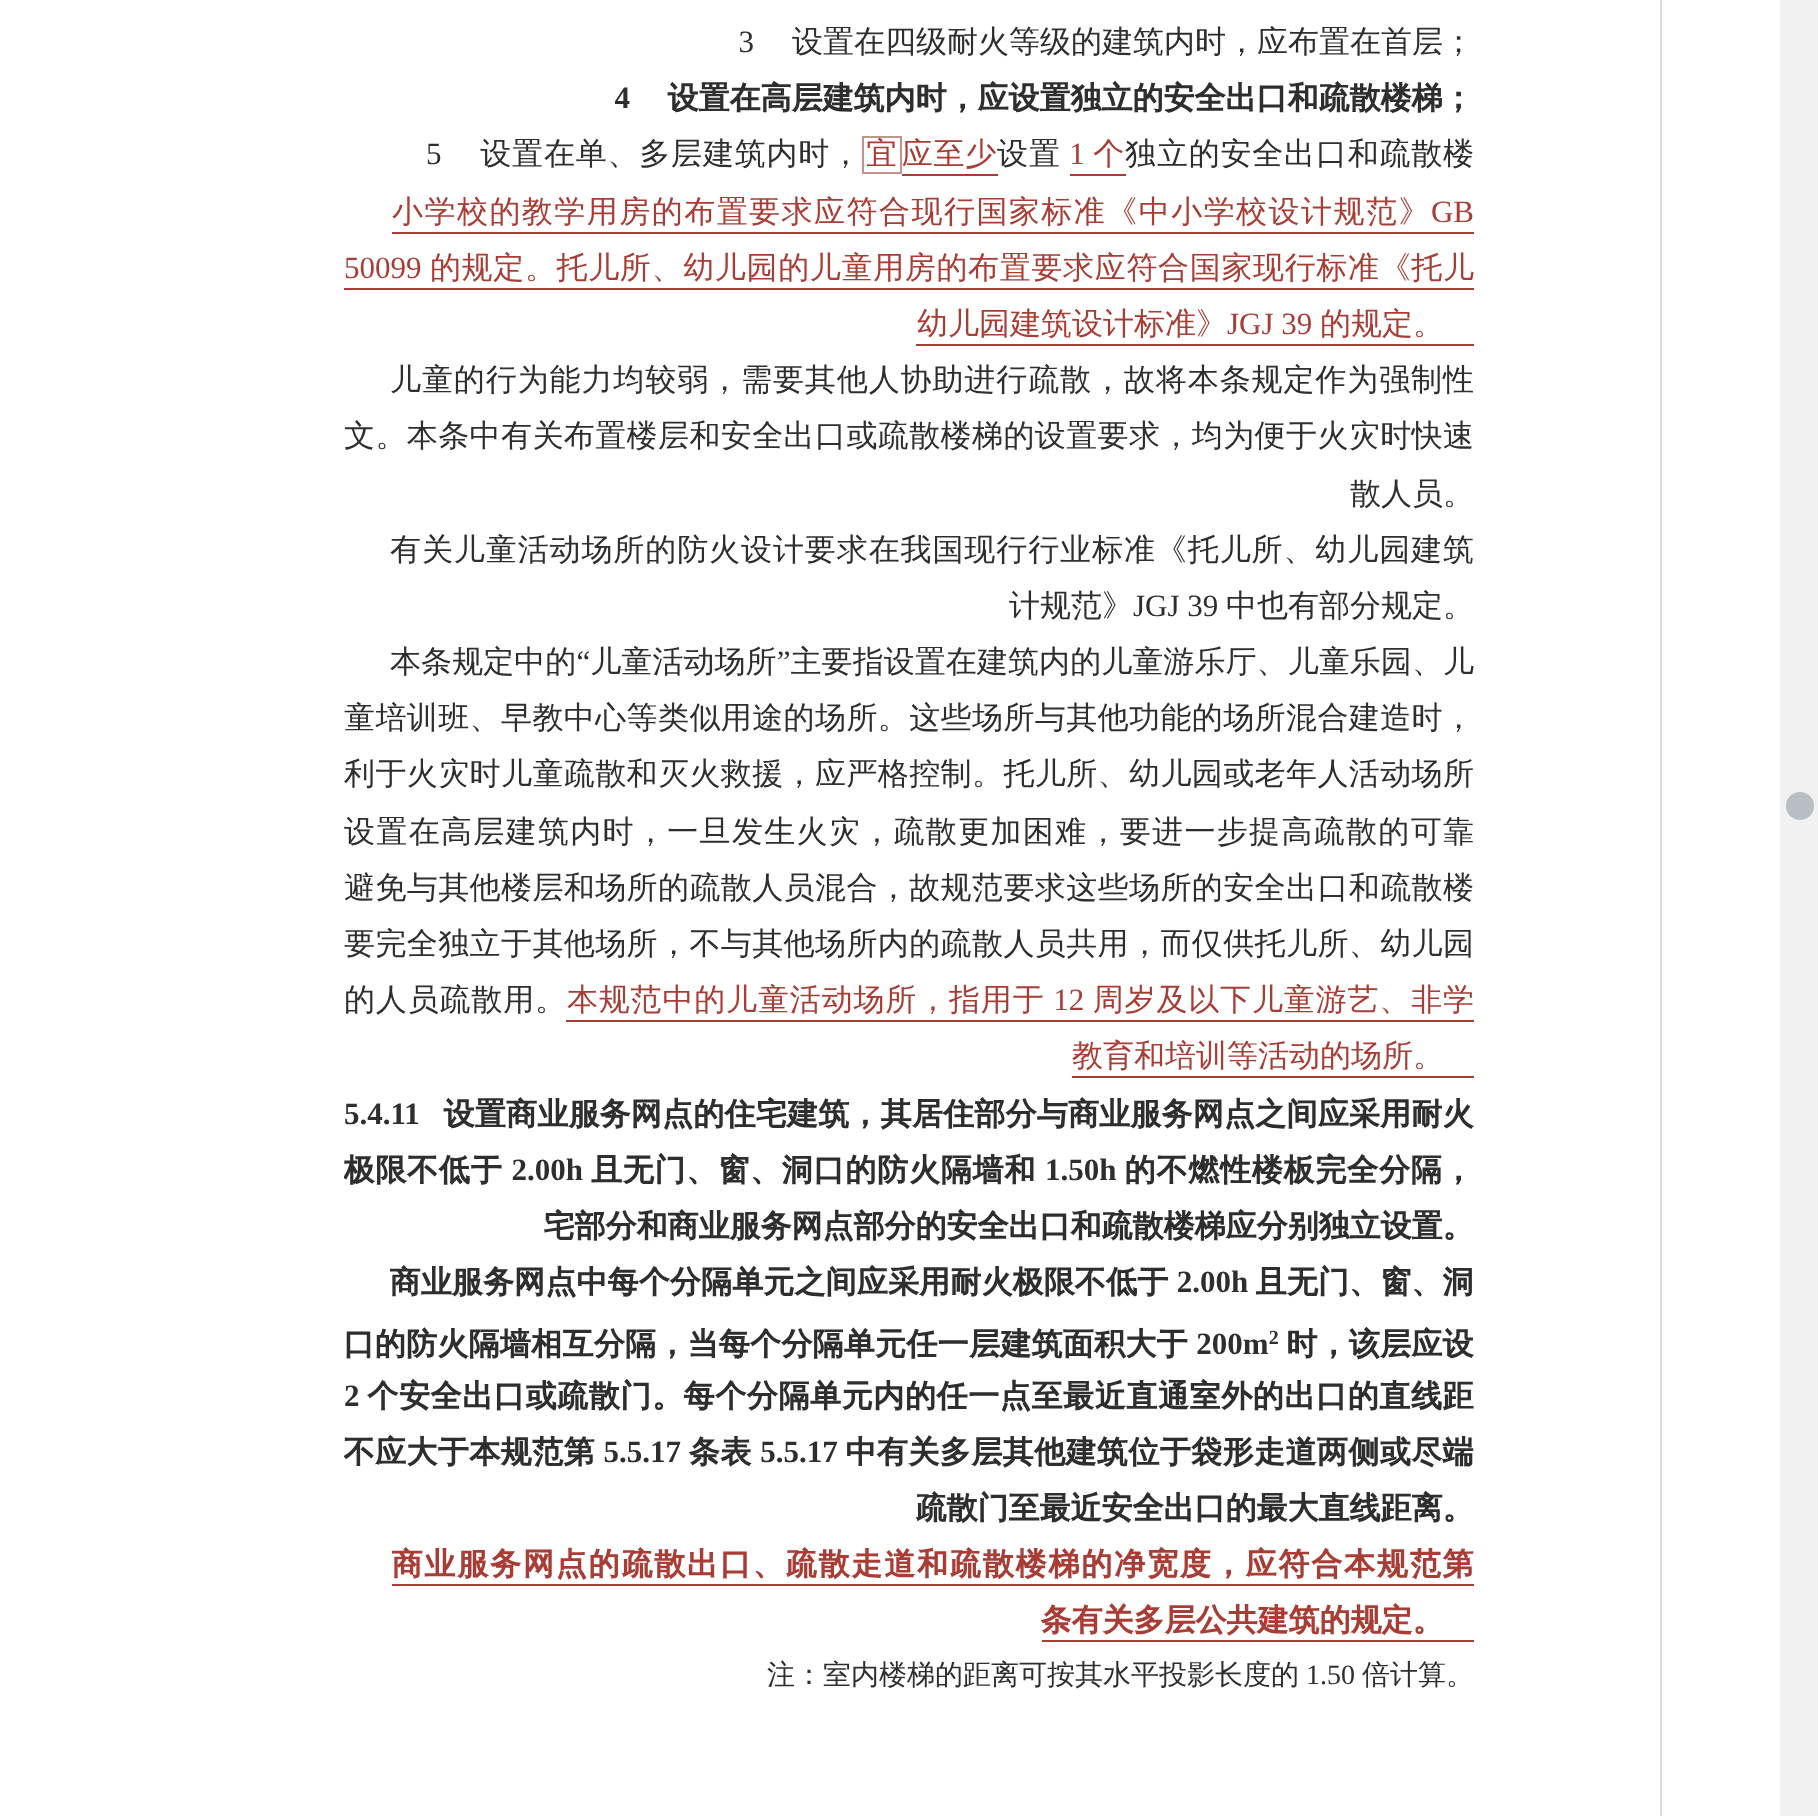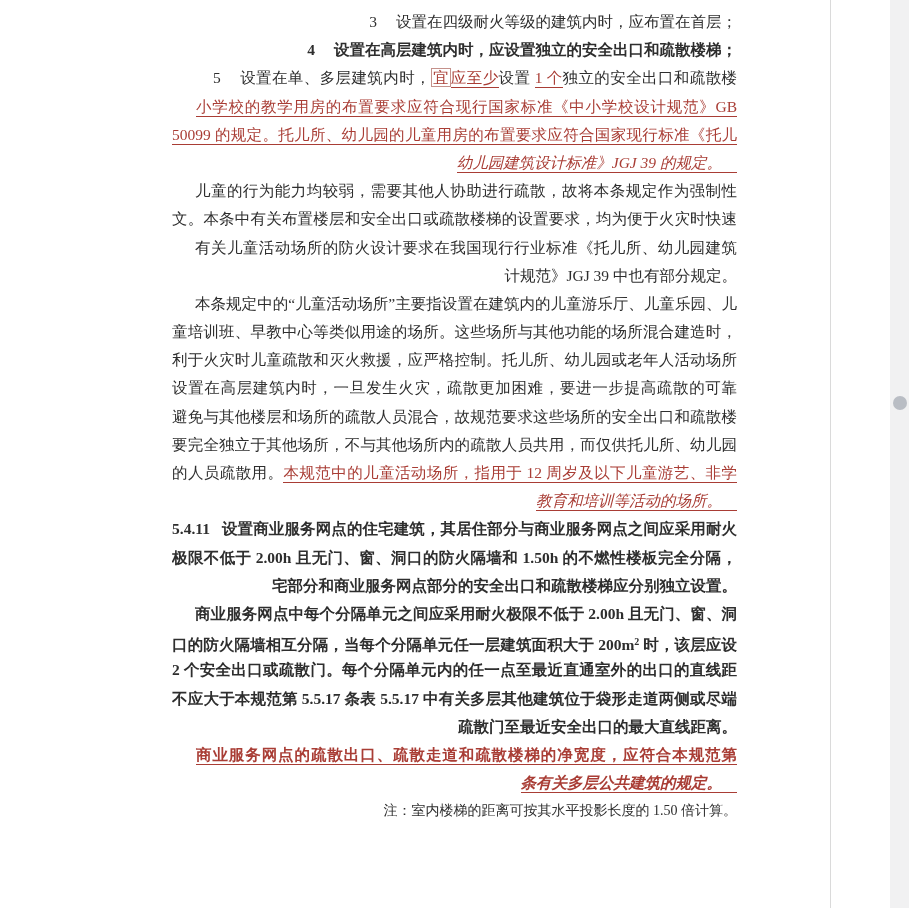--- a/index.html
+++ b/index.html
@@ -27,21 +27,21 @@
     height:28.2px;line-height:28.2px;
     font-size:15.5px;color:var(--ink);
     overflow:hidden;white-space:normal;
     text-align:right;
   }
   .ln.just{text-align:justify;text-align-last:justify;}
   .ln.bold{font-weight:700;}
   .ln.note{font-size:14px;}
   .s-k{}
   .s-r{color:var(--red);border-bottom:1px solid var(--red);padding-bottom:1px;}
-  .s-r.s-tail{padding-right:15px;font-style:italic;}
+  .s-r.s-tail{padding-right:15px;}
   .s-rb{color:var(--red);border:1px solid var(--boxred);padding:0 1px;}
   .s-rg{color:var(--red);border:1px solid var(--boxgray);padding:2px 6px 3px;}
   .s-num{margin-right:19px;}
   .s-num-sec{margin-right:12px;}
   .s-sup{font-size:10px;vertical-align:5px;}
   #edge-line{
     position:absolute;left:830px;top:0;width:1px;height:908px;
     background:var(--line);
   }
   #track{
@@ -59,20 +59,21 @@
 <div id="page">
   <div id="flow">
       <div class="ln" style="padding-left: 41px;"><span class="s-num">3</span><span class="s-k">设置在四级耐火等级的建筑内时，应布置在首层；</span></div>
       <div class="ln" style="padding-left: 41px; font-weight: bold;"><span class="s-num">4</span><span class="s-k">设置在高层建筑内时，应设置独立的安全出口和疏散楼梯；</span></div>
       <div class="ln just" style="padding-left: 41px;"><span class="s-num">5</span><span class="s-k">设置在单、多层建筑内时，</span><span class="s-rb">宜</span><span class="s-r">应至少</span><span class="s-k">设置 </span><span class="s-r">1 个</span><span class="s-k">独立的安全出口和疏散楼梯。</span></div>
       <div class="ln just" style="padding-left: 24px;"><span class="s-r">小学校的教学用房的布置要求应符合现行国家标准《中小学校设计规范》GB</span></div>
       <div class="ln just"><span class="s-r">50099 的规定。托儿所、幼儿园的儿童用房的布置要求应符合国家现行标准《托儿所、</span></div>
       <div class="ln"><span class="s-r s-tail">幼儿园建筑设计标准》JGJ 39 的规定。</span></div>
       <div class="ln just" style="padding-left: 23px;"><span class="s-k">儿童的行为能力均较弱，需要其他人协助进行疏散，故将本条规定作为强制性条</span></div>
       <div class="ln just"><span class="s-k">文。本条中有关布置楼层和安全出口或疏散楼梯的设置要求，均为便于火灾时快速疏</span></div>
+      <div class="ln"><span class="s-k">散人员。</span></div>
       <div class="ln just" style="padding-left: 23px;"><span class="s-k">有关儿童活动场所的防火设计要求在我国现行行业标准《托儿所、幼儿园建筑设</span></div>
       <div class="ln"><span class="s-k">计规范》JGJ 39 中也有部分规定。</span></div>
       <div class="ln just" style="padding-left: 23px;"><span class="s-k">本条规定中的“儿童活动场所”主要指设置在建筑内的儿童游乐厅、儿童乐园、儿</span></div>
       <div class="ln just"><span class="s-k">童培训班、早教中心等类似用途的场所。这些场所与其他功能的场所混合建造时，不</span></div>
       <div class="ln just"><span class="s-k">利于火灾时儿童疏散和灭火救援，应严格控制。托儿所、幼儿园或老年人活动场所等</span></div>
       <div class="ln just"><span class="s-k">设置在高层建筑内时，一旦发生火灾，疏散更加困难，要进一步提高疏散的可靠性，</span></div>
       <div class="ln just"><span class="s-k">避免与其他楼层和场所的疏散人员混合，故规范要求这些场所的安全出口和疏散楼梯</span></div>
       <div class="ln just"><span class="s-k">要完全独立于其他场所，不与其他场所内的疏散人员共用，而仅供托儿所、幼儿园等</span></div>
       <div class="ln just"><span class="s-k">的人员疏散用。</span><span class="s-r">本规范中的儿童活动场所，指用于 12 周岁及以下儿童游艺、非学制</span></div>
       <div class="ln"><span class="s-r s-tail">教育和培训等活动的场所。</span></div>

